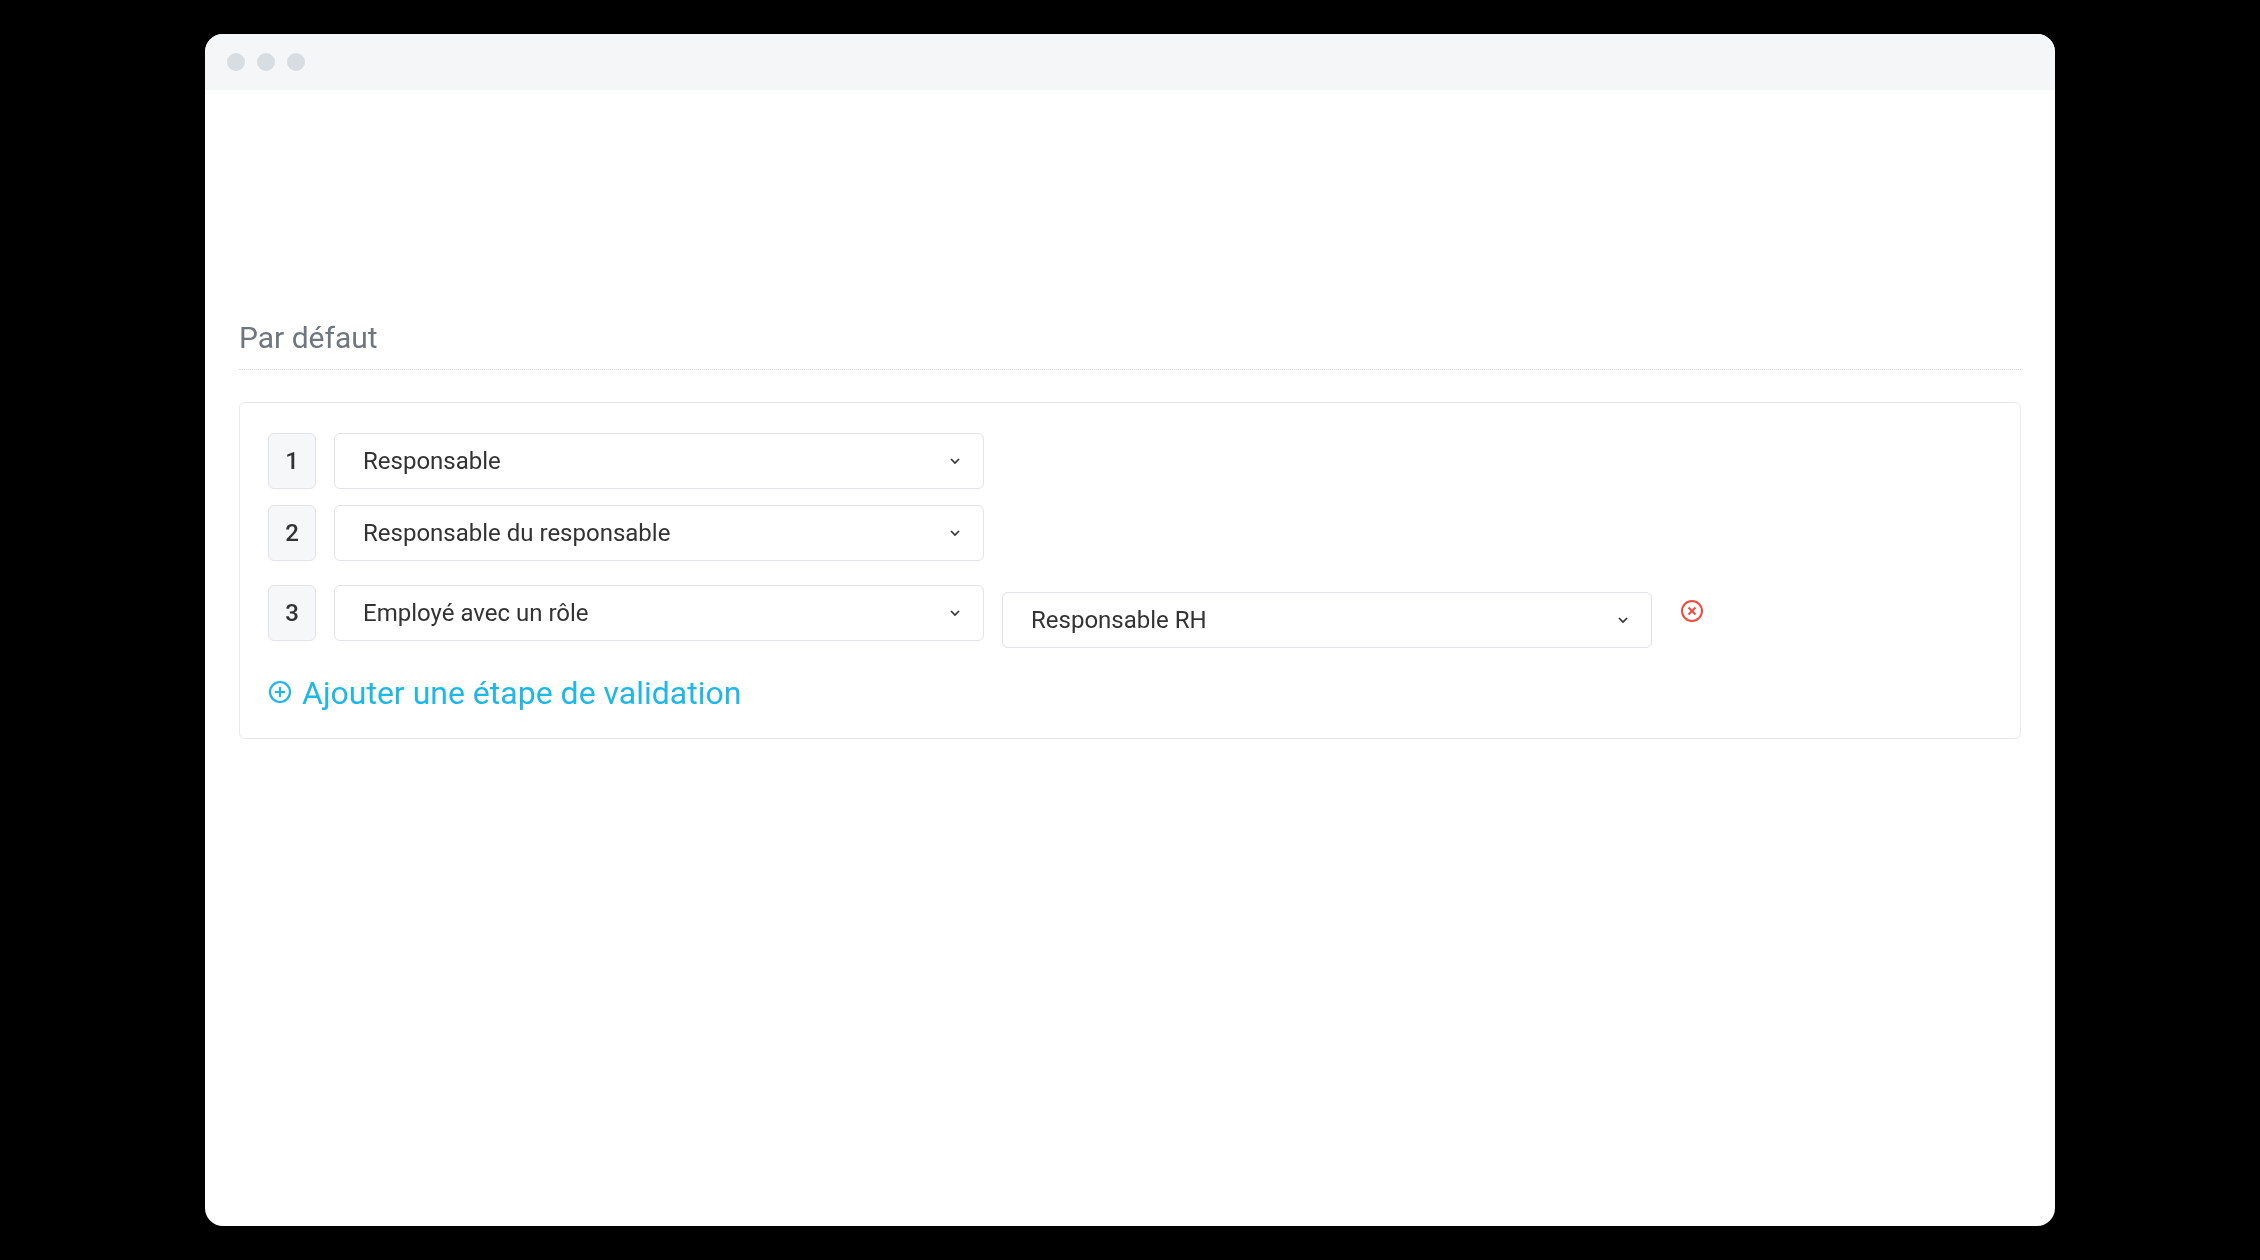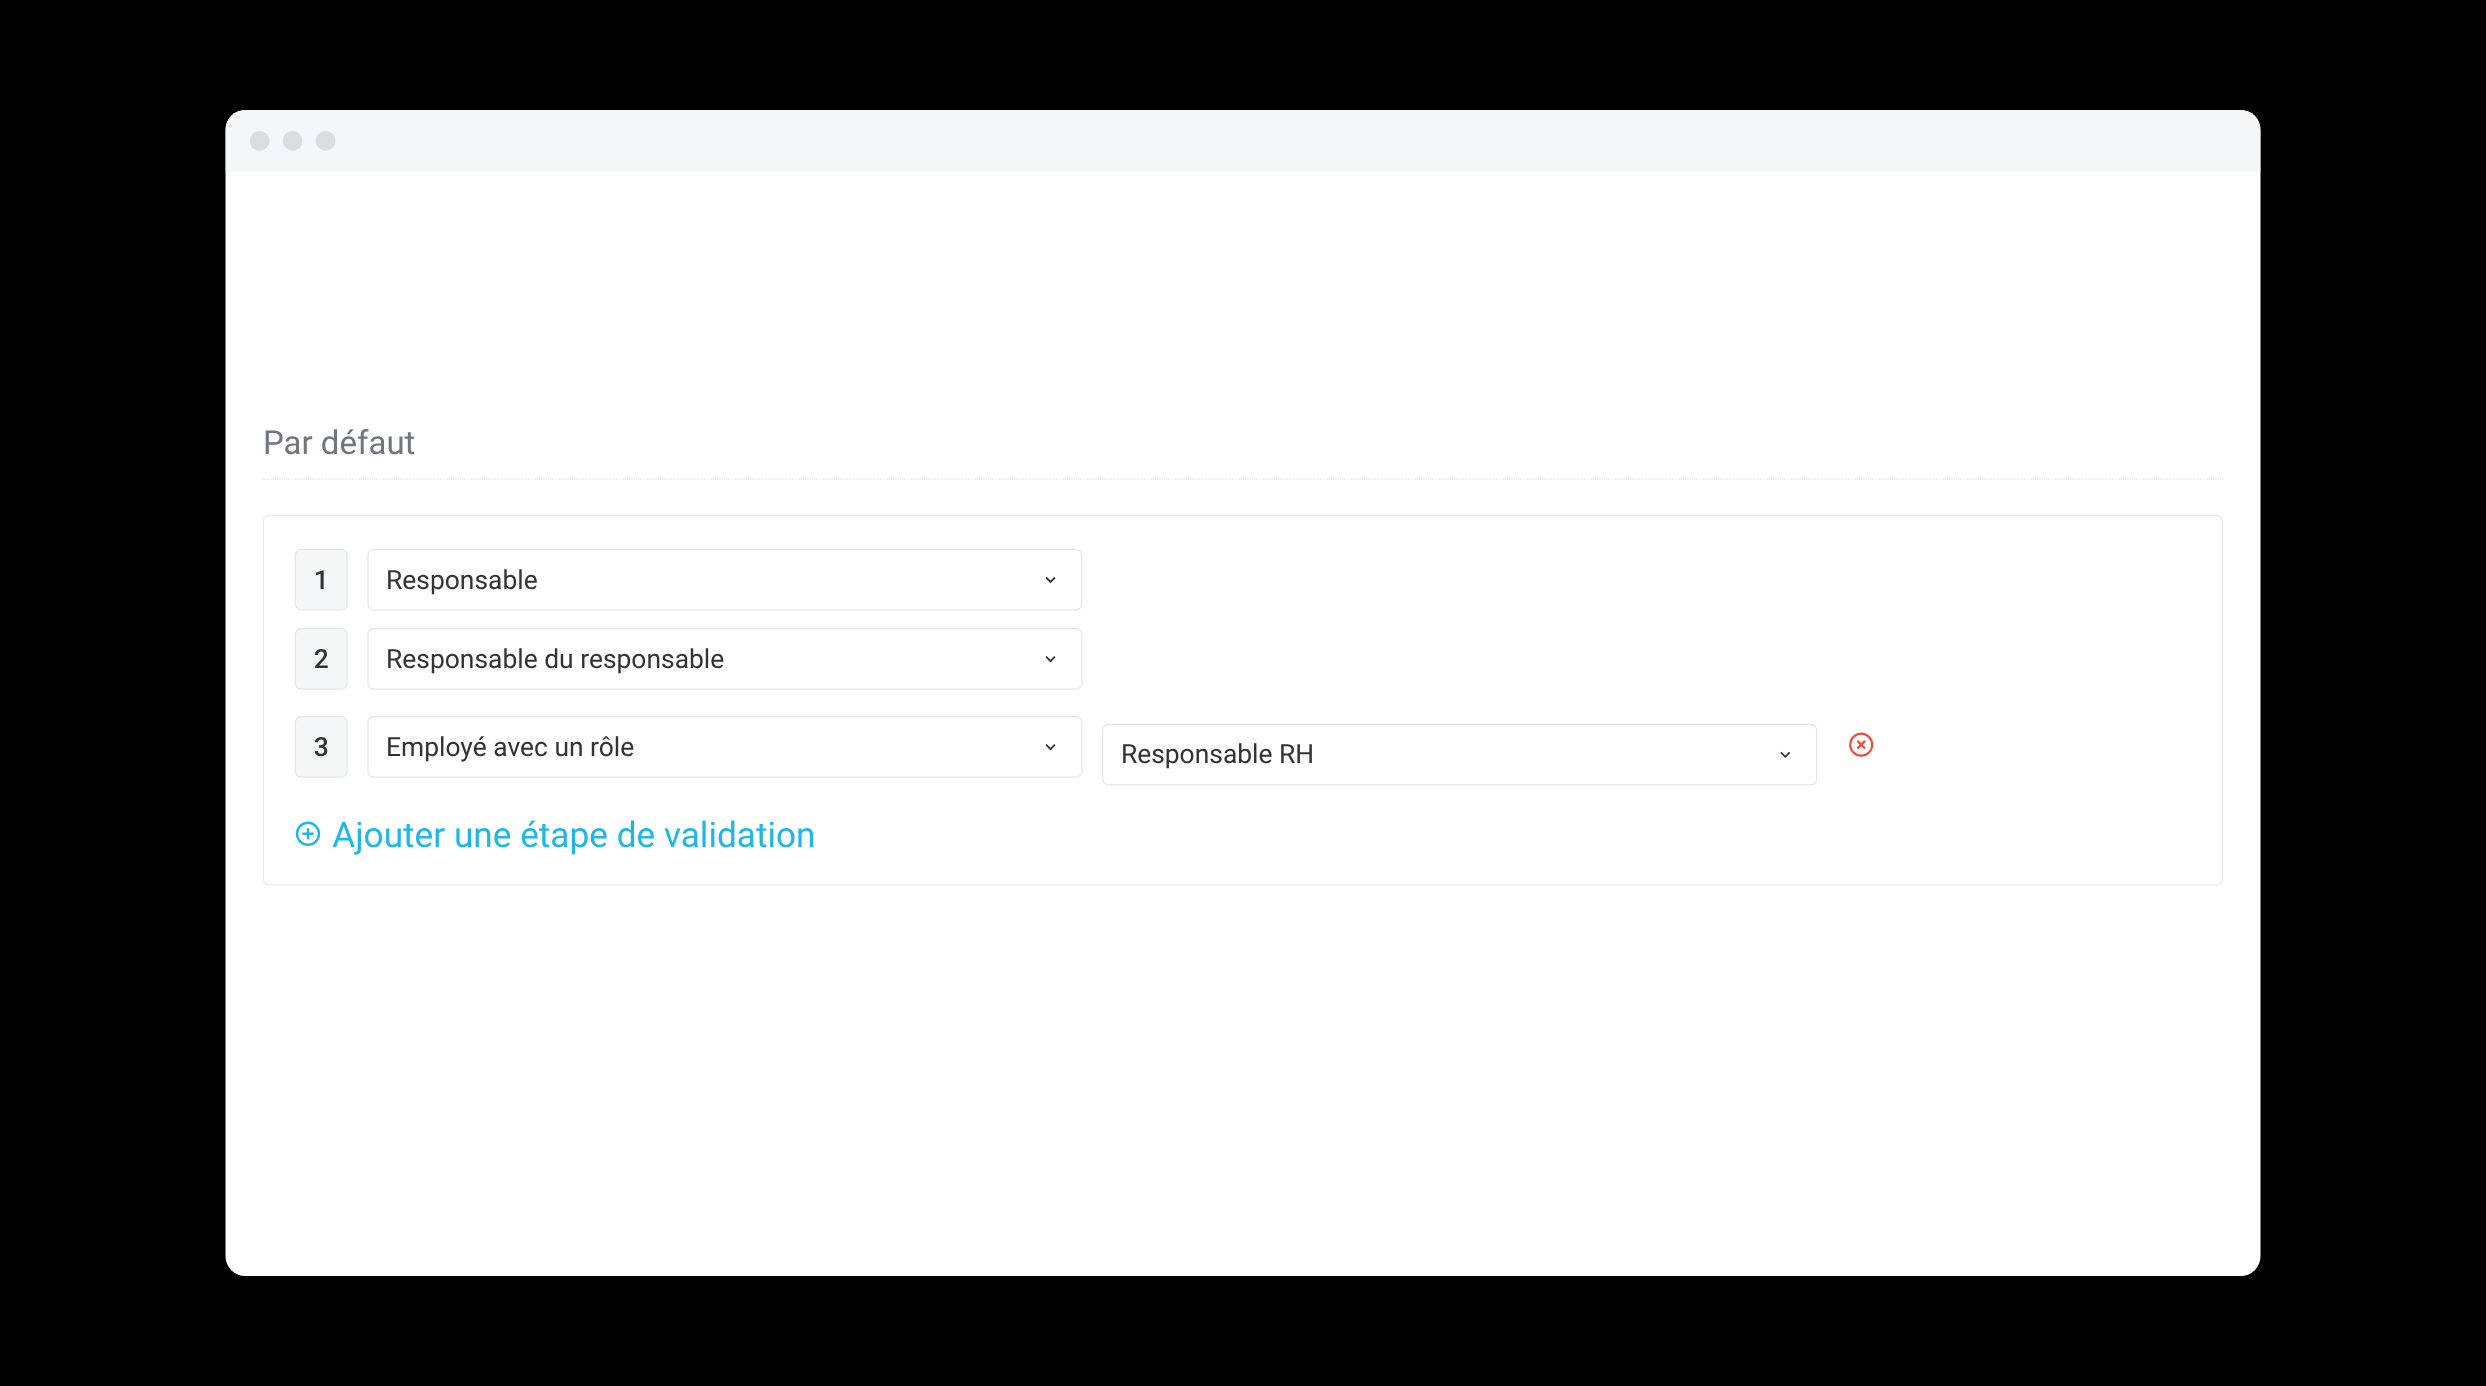--- a/index.html
+++ b/index.html
@@ -11,21 +11,21 @@
       background: #000;
       font-family: -apple-system, BlinkMacSystemFont, "Segoe UI", Roboto, Helvetica, Arial, sans-serif;
       width: 2260px;
       height: 1260px;
       display: flex;
       align-items: center;
       justify-content: center;
     }
     .window {
       width: 1850px;
-      height: 1060px;
+      height: 1192px;
       background: #fff;
       border-radius: 18px;
       overflow: hidden;
       box-shadow: 0 40px 80px rgba(0,0,0,0.6);
       display: flex;
       flex-direction: column;
     }
     .titlebar {
       height: 56px;
       background: #f4f6f8;
@@ -80,21 +80,21 @@
       font-weight: 500;
     }
     .select {
       height: 56px;
       border: 1px solid #e1e3e6;
       border-radius: 6px;
       background: #fff;
       display: flex;
       align-items: center;
       justify-content: space-between;
-      padding: 0 20px 0 16px;
+      padding: 0 20px 0 28px;
       cursor: pointer;
       min-width: 650px;
       text-align: right;
     }
     .select.secondary {
       min-width: 650px;
       margin-top: 15px;
     }
     .select-label {
       font-size: 24px;

